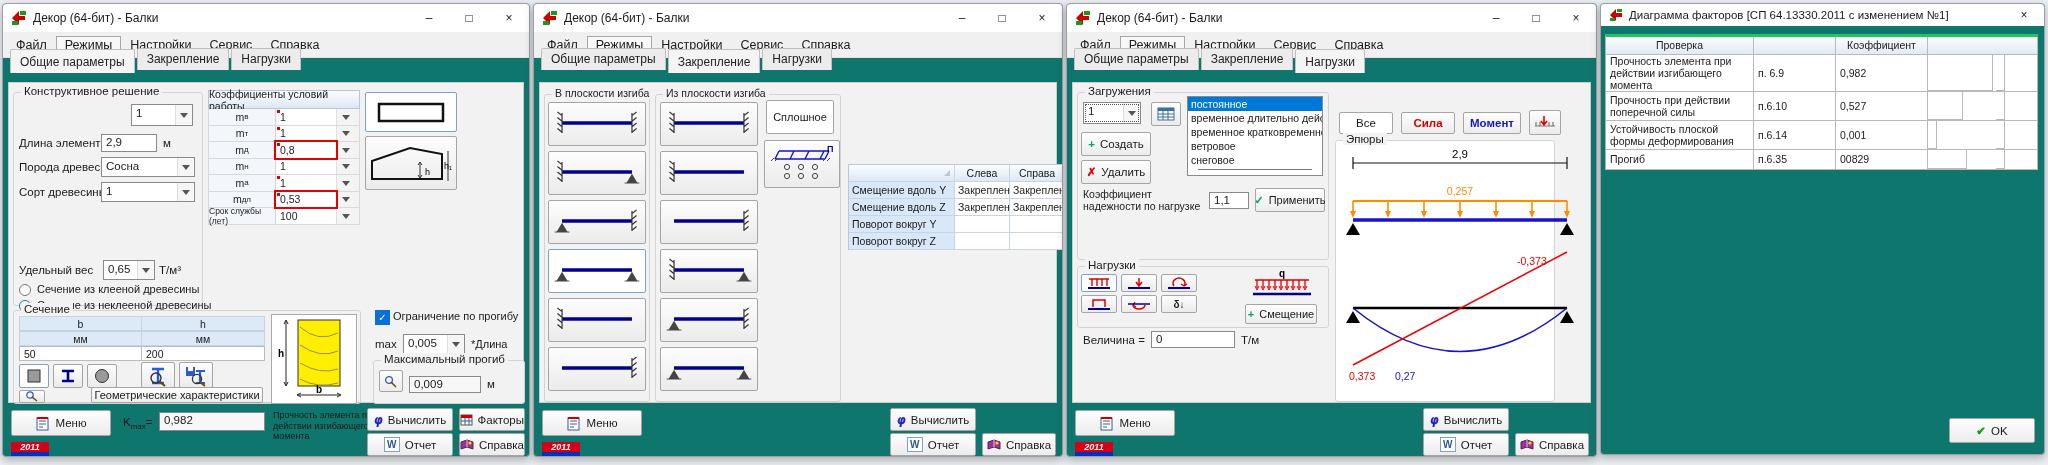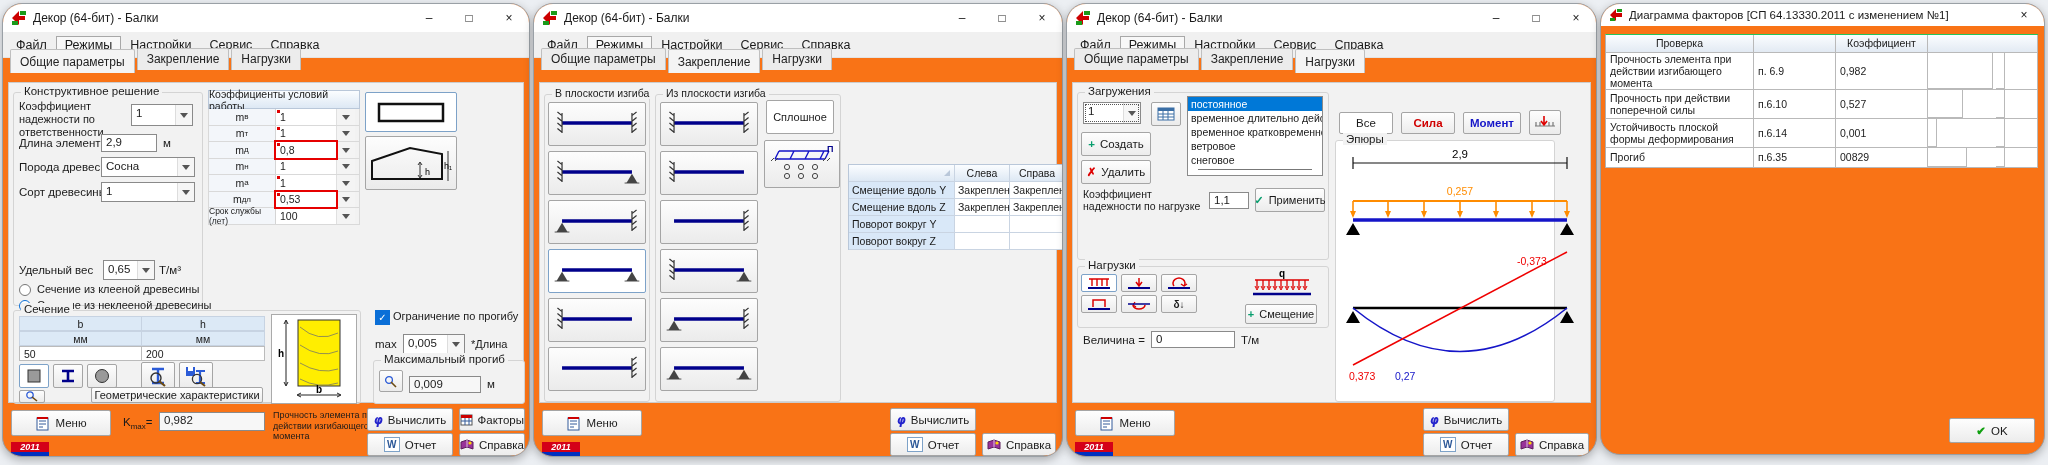--- a/index.html
+++ b/index.html
@@ -1,18 +1,18 @@
 <!DOCTYPE html>
 <html><head>
 <meta charset="utf-8">
 <style>
   html,body{margin:0;padding:0}
   body{width:2048px;height:465px;background:#eceff3;position:relative;overflow:hidden;
        font-family:"Liberation Sans",sans-serif;font-size:12px;color:#1a1a1a}
-  .win{position:absolute;background:#f97316;border:1px solid #9aa0a6;border-radius:20px;
+  .win{position:absolute;background:#0f766e;border:1px solid #9aa0a6;border-radius:4px;
        box-shadow:0 3px 10px rgba(0,0,0,.28);overflow:hidden;box-sizing:border-box}
   .tb{display:flex;align-items:center;height:28px;padding-left:8px;gap:6px;background:#fff}
   .ttl{font-size:12px;white-space:nowrap;overflow:hidden;flex:1}
   .caps{display:flex;height:100%;margin-left:auto}
   .cap{width:40px;display:flex;align-items:center;justify-content:center;font-size:12px;color:#222}
   .menu{display:flex;align-items:center;height:25px;padding:0 4px;background:#f0f0f0;border-bottom:1px solid #e3e3e3;font-size:12.5px}
   .mi{padding:2px 9px;white-space:nowrap}
   .mi.on{border:1px solid #a8a8a8;background:#f8f8f8;padding:1px 8px}
   .tabs{position:absolute;left:7px;top:44px;display:flex;align-items:flex-start;z-index:2}
   .tab{font-size:12px;padding:3px 9px 4px;background:#ececec;border:1px solid #bfbfbf;border-bottom:0;
@@ -57,21 +57,21 @@
   .bhr .bhc:first-child{border-left:1px solid #c7d3e2}
   .bhr.vals .bhc{background:#fff;border-color:#bbb;justify-content:flex-start;padding-left:4px}
   .sunkimg{position:absolute;background:#fff;border:1px solid #aaa}
   
   .kt{position:absolute;font-size:10.5px;display:grid;grid-template-columns:106px 55px 55px;border-left:1px solid #b9c7d9;border-top:1px solid #b9c7d9}
   .kt div{border-right:1px solid #c9d4e2;border-bottom:1px solid #c9d4e2;height:16px;display:flex;align-items:center;padding:0 3px;box-sizing:border-box;height:17px}
   .kt .hd{background:linear-gradient(#fbfdff,#dde8f4);justify-content:center}
   .kt .rl{background:#d9e8f8}
   .kt .cv{background:#fff}
   
-  .ft{position:absolute;font-size:10.5px;display:grid;grid-template-columns:148px 82px 92px 110px;border-left:1px solid #b0b0b0;border-top:1px solid #22c55e}
+  .ft{position:absolute;font-size:10.5px;display:grid;grid-template-columns:148px 82px 92px 110px;border-left:1px solid #b0b0b0;border-top:3px solid #22c55e}
   .ft div{border-right:1px solid #b9b9b9;border-bottom:1px solid #b9b9b9;display:flex;align-items:center;padding:1px 4px;box-sizing:border-box;background:#fff;line-height:1.15}
   .ft .hd{background:linear-gradient(#fbfdff,#e2eaf3);justify-content:center;height:18px}
   .barcell{position:relative;padding:0 !important}
   .gbar{position:absolute;left:0;top:0;bottom:0;background:#00dc00}
   .ylw{position:absolute;left:62%;top:0;bottom:0;width:3px;background:#f3ec00}
   .beam{display:flex;align-items:center;justify-content:center}
   .icb{position:absolute;display:flex;align-items:center;justify-content:center;background:linear-gradient(#fdfdfd,#ebebeb);border:1px solid #a5a5a5;box-sizing:border-box;border-radius:2px}
   .icb.on{background:#fff;border-color:#7da2c8}
   .list{position:absolute;background:#fff;border:1px solid #8a8a8a;font-size:10.5px;overflow:hidden}
   .li{height:14px;line-height:14px;padding:0 3px;white-space:nowrap;overflow:hidden}
@@ -109,21 +109,20 @@
   <div class="tabs">
     <span class="tab on">Общие параметры</span>
     <span class="tab">Закрепление</span>
     <span class="tab">Нагрузки</span>
   </div>
   <div class="panel"></div>
 
   <div class="grp" style="left:10px;top:88px;width:190px;height:214px">
     <span class="gl">Конструктивное решение</span>
   </div>
-  <div class="lab2" style="left:16px;top:96px;width:106px">Коэффициент надежности по ответственности</div>
   <div class="cmb" style="left:128px;top:100px;width:62px;height:22px">
       <span class="v">1</span>
       <span class="a"></span>
     </div>
   <div class="lab" style="left:16px;top:133px">Длина элемента</div>
   <div class="inp" style="left:98px;top:130px;width:56px;height:18px">2,9</div>
   <div class="lab" style="left:160px;top:133px">м</div>
   <div class="lab" style="left:16px;top:157px">Порода древесины</div>
   <div class="cmb" style="left:98px;top:153px;width:94px;height:20px">
       <span class="v">Сосна</span>

